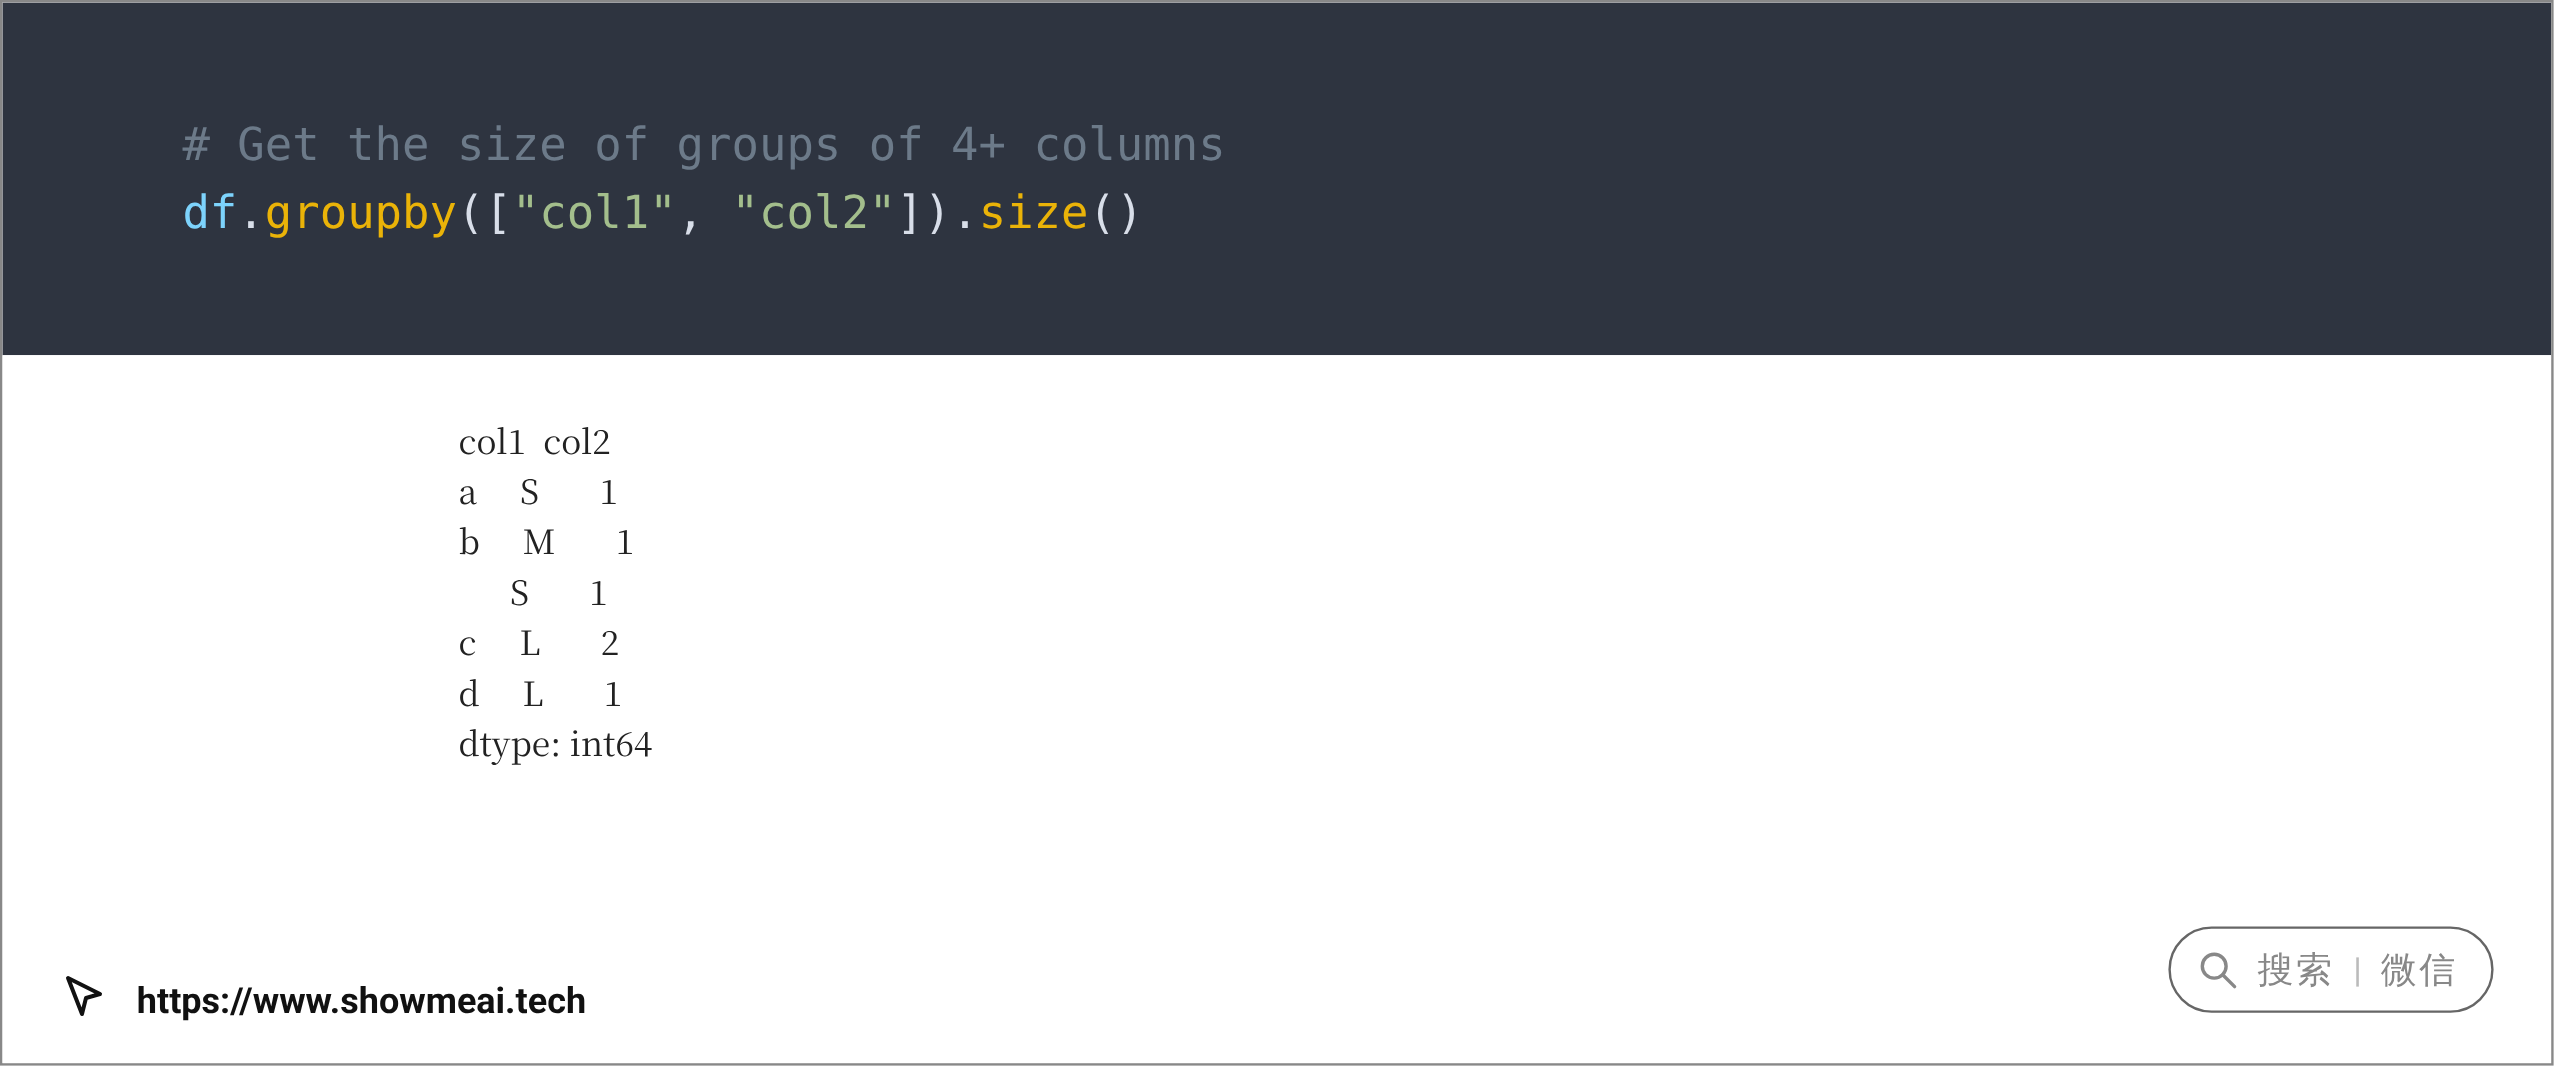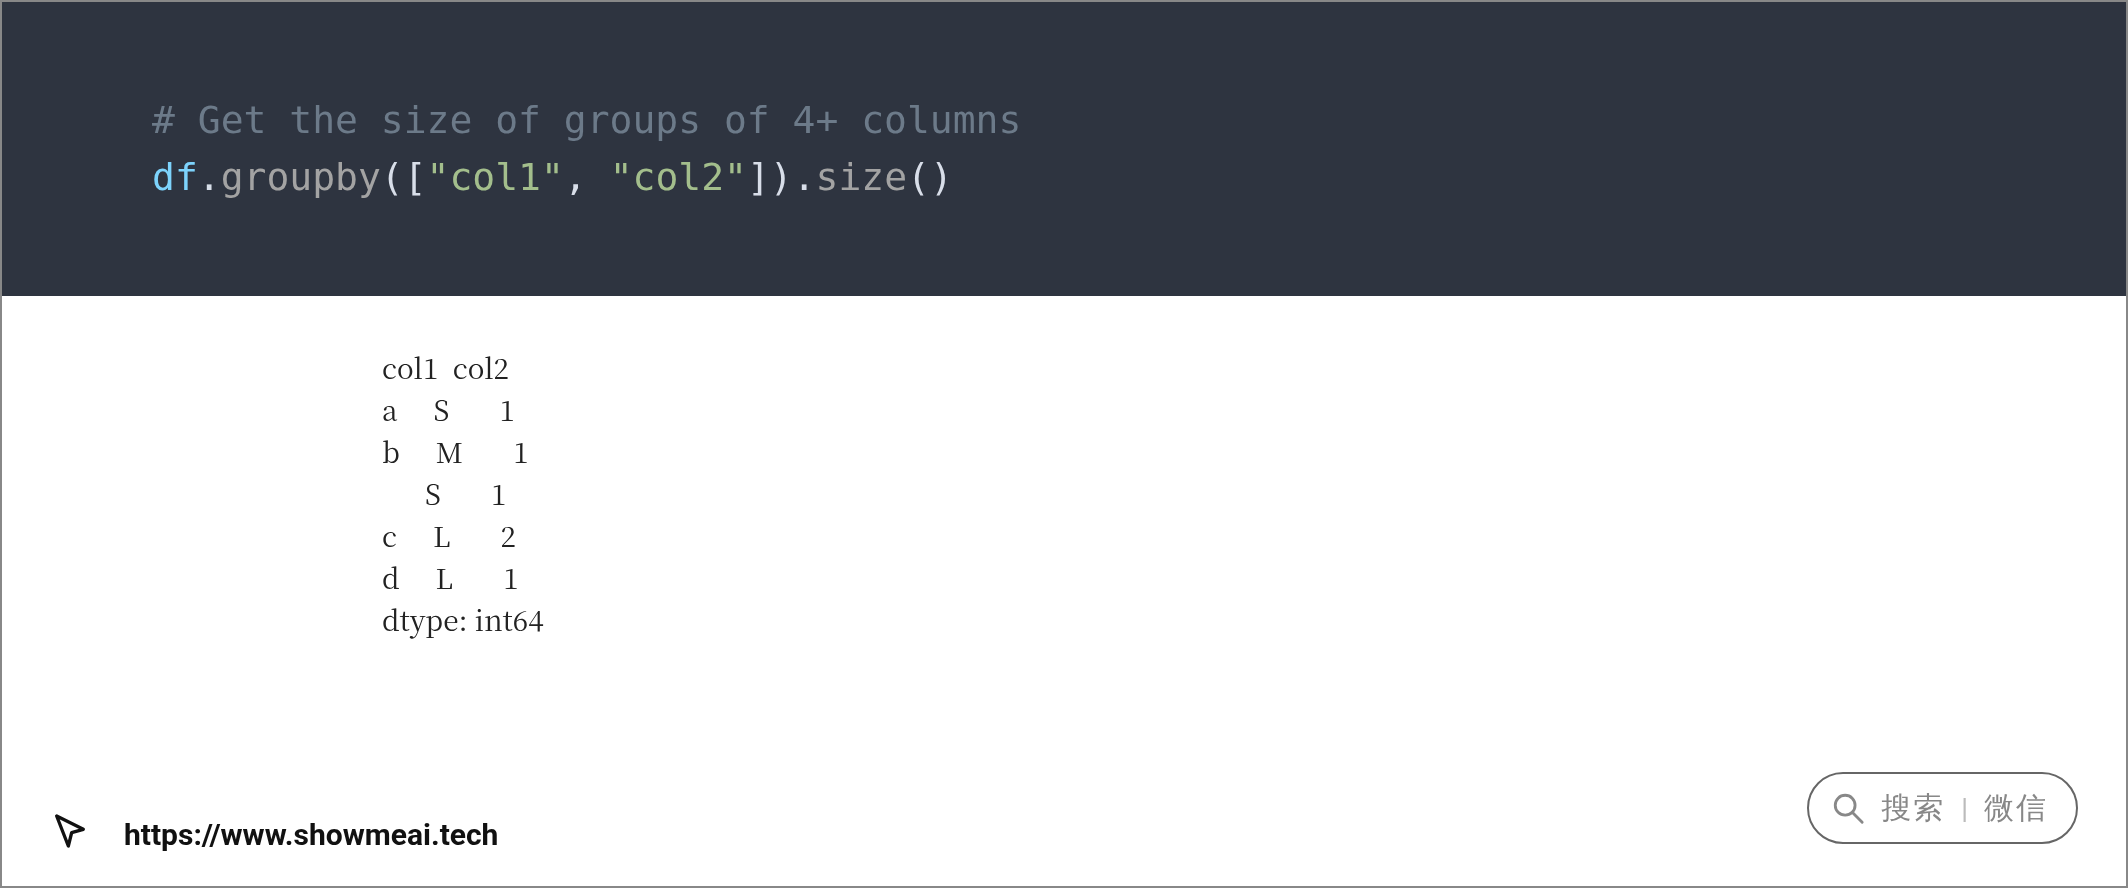--- a/index.html
+++ b/index.html
@@ -16,42 +16,42 @@
   .code-block {
     background: #2e3440;
     padding: 90px 0 90px 150px;
     font-size: 38px;
     line-height: 1.5;
     white-space: pre;
   }
   .tk-comment { color: #6c7a89; }
   .tk-ident   { color: #7dd3fc; }
   .tk-punct   { color: #d8dee9; }
-  .tk-method  { color: #a3a3a3; }
+  .tk-method  { color: #eab308; }
   .tk-string  { color: #a3be8c; }
 
   .output-block {
     background: #ffffff;
     flex: 1;
     padding: 50px 0 0 380px;
     font-family: "SimSun", "Songti SC", "Noto Serif CJK SC", serif;
     font-size: 28px;
     line-height: 1.5;
     color: #222;
     white-space: pre;
     font-weight: 400;
   }
 
   .footer {
     position: absolute;
     left: 48px;
     bottom: 28px;
     display: flex;
     align-items: center;
-    gap: 34px;
+    gap: 24px;
     font-family: -apple-system, "Segoe UI", Roboto, "Helvetica Neue", sans-serif;
     font-size: 30px;
     font-weight: 700;
     color: #111;
   }
   .footer svg { width: 40px; height: 40px; }
 
   .search-pill {
     position: absolute;
     right: 48px;

